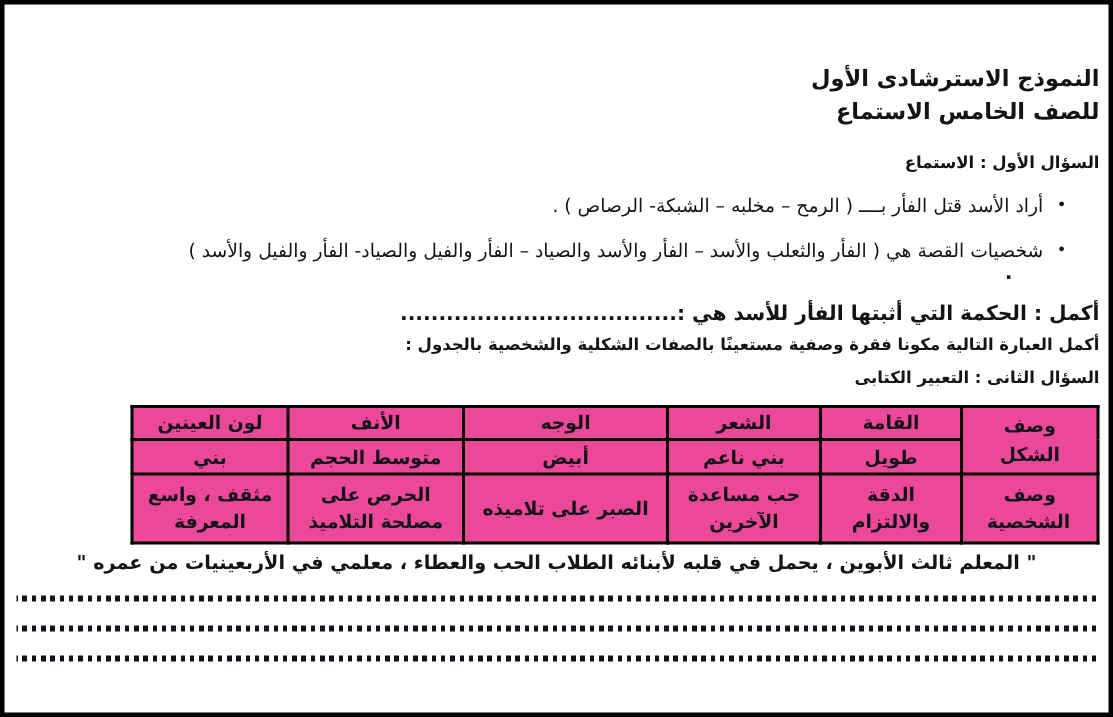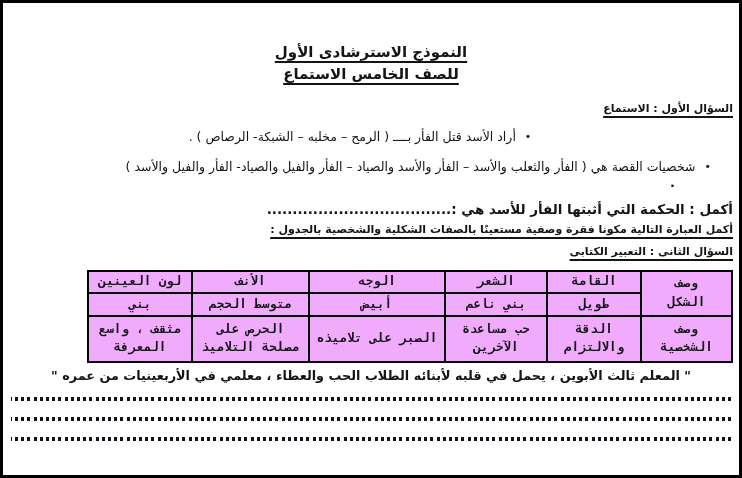--- a/index.html
+++ b/index.html
@@ -8,33 +8,33 @@
     width:742px; height:478px;
     box-sizing:border-box;
     border:3px solid #000000;
     background:#ffffff;
     overflow:hidden;
     direction:rtl;
     font-family:"DejaVu Sans", sans-serif;
     color:#131318;
     padding:0 6px;
   }
-  .u { text-decoration:underline; text-underline-offset:4px; text-decoration-thickness:1.5px; }
+  .u { text-underline-offset:4px; text-decoration-thickness:1.5px;text-align:right; }
 
   .title-block { margin-top:38px; text-align:center; }
   .title-line { font-size:15px; font-weight:bold; line-height:22px; }
 
   .heading { font-size:11px; font-weight:bold; line-height:18px; white-space:nowrap; }
   .h-s1      { margin-top:15px; }
   .h-s1-inst { margin-top:4px; }
   .h-s2      { margin-top:4px; }
   .h-s2-inst { margin-top:3px; }
 
   .bullet-line { font-size:12.5px; line-height:18px; white-space:nowrap; }
-  .bl-1 { margin-top:10px;text-align:center; }
+  .bl-1 { margin-top:10px; }
   .bl-2 { margin-top:12px; }
   .marker { display:inline-block; margin-right:22px; margin-left:9px; font-size:11px; vertical-align:1px; }
   .marker::before { content:"\2022"; }
 
   .continuation { font-size:13px; line-height:14px; padding-right:58px; font-weight:bold; }
 
   .akmel { margin-top:10px; font-size:13.5px; font-weight:bold; line-height:18px; white-space:nowrap; overflow:hidden; }
 
   table.desc {
     border-collapse:collapse;
@@ -43,22 +43,21 @@
     margin:9px 0 0 auto;
   }
   table.desc td {
     border:2px solid #000000;
     text-align:center;
     vertical-align:middle;
     font-weight:bold;
     font-size:12.5px;
     line-height:1.45;
     padding:1px 3px;
-    background:#f0abfc;
-    font-family:Liberation Mono, monospace;
+    background:#ec4899;
   }
   .rh1 { height:21px; }
   .rh2 { height:23px; }
   .rh3 { height:46px; }
   td.desc-col span { display:inline-block; max-width:54px; }
 
   .quote { margin-top:4px; text-align:center; font-size:12.8px; font-weight:bold; line-height:18px; white-space:nowrap; }
 
   .answer-lines { margin-top:12px; }
   .answer-line {

